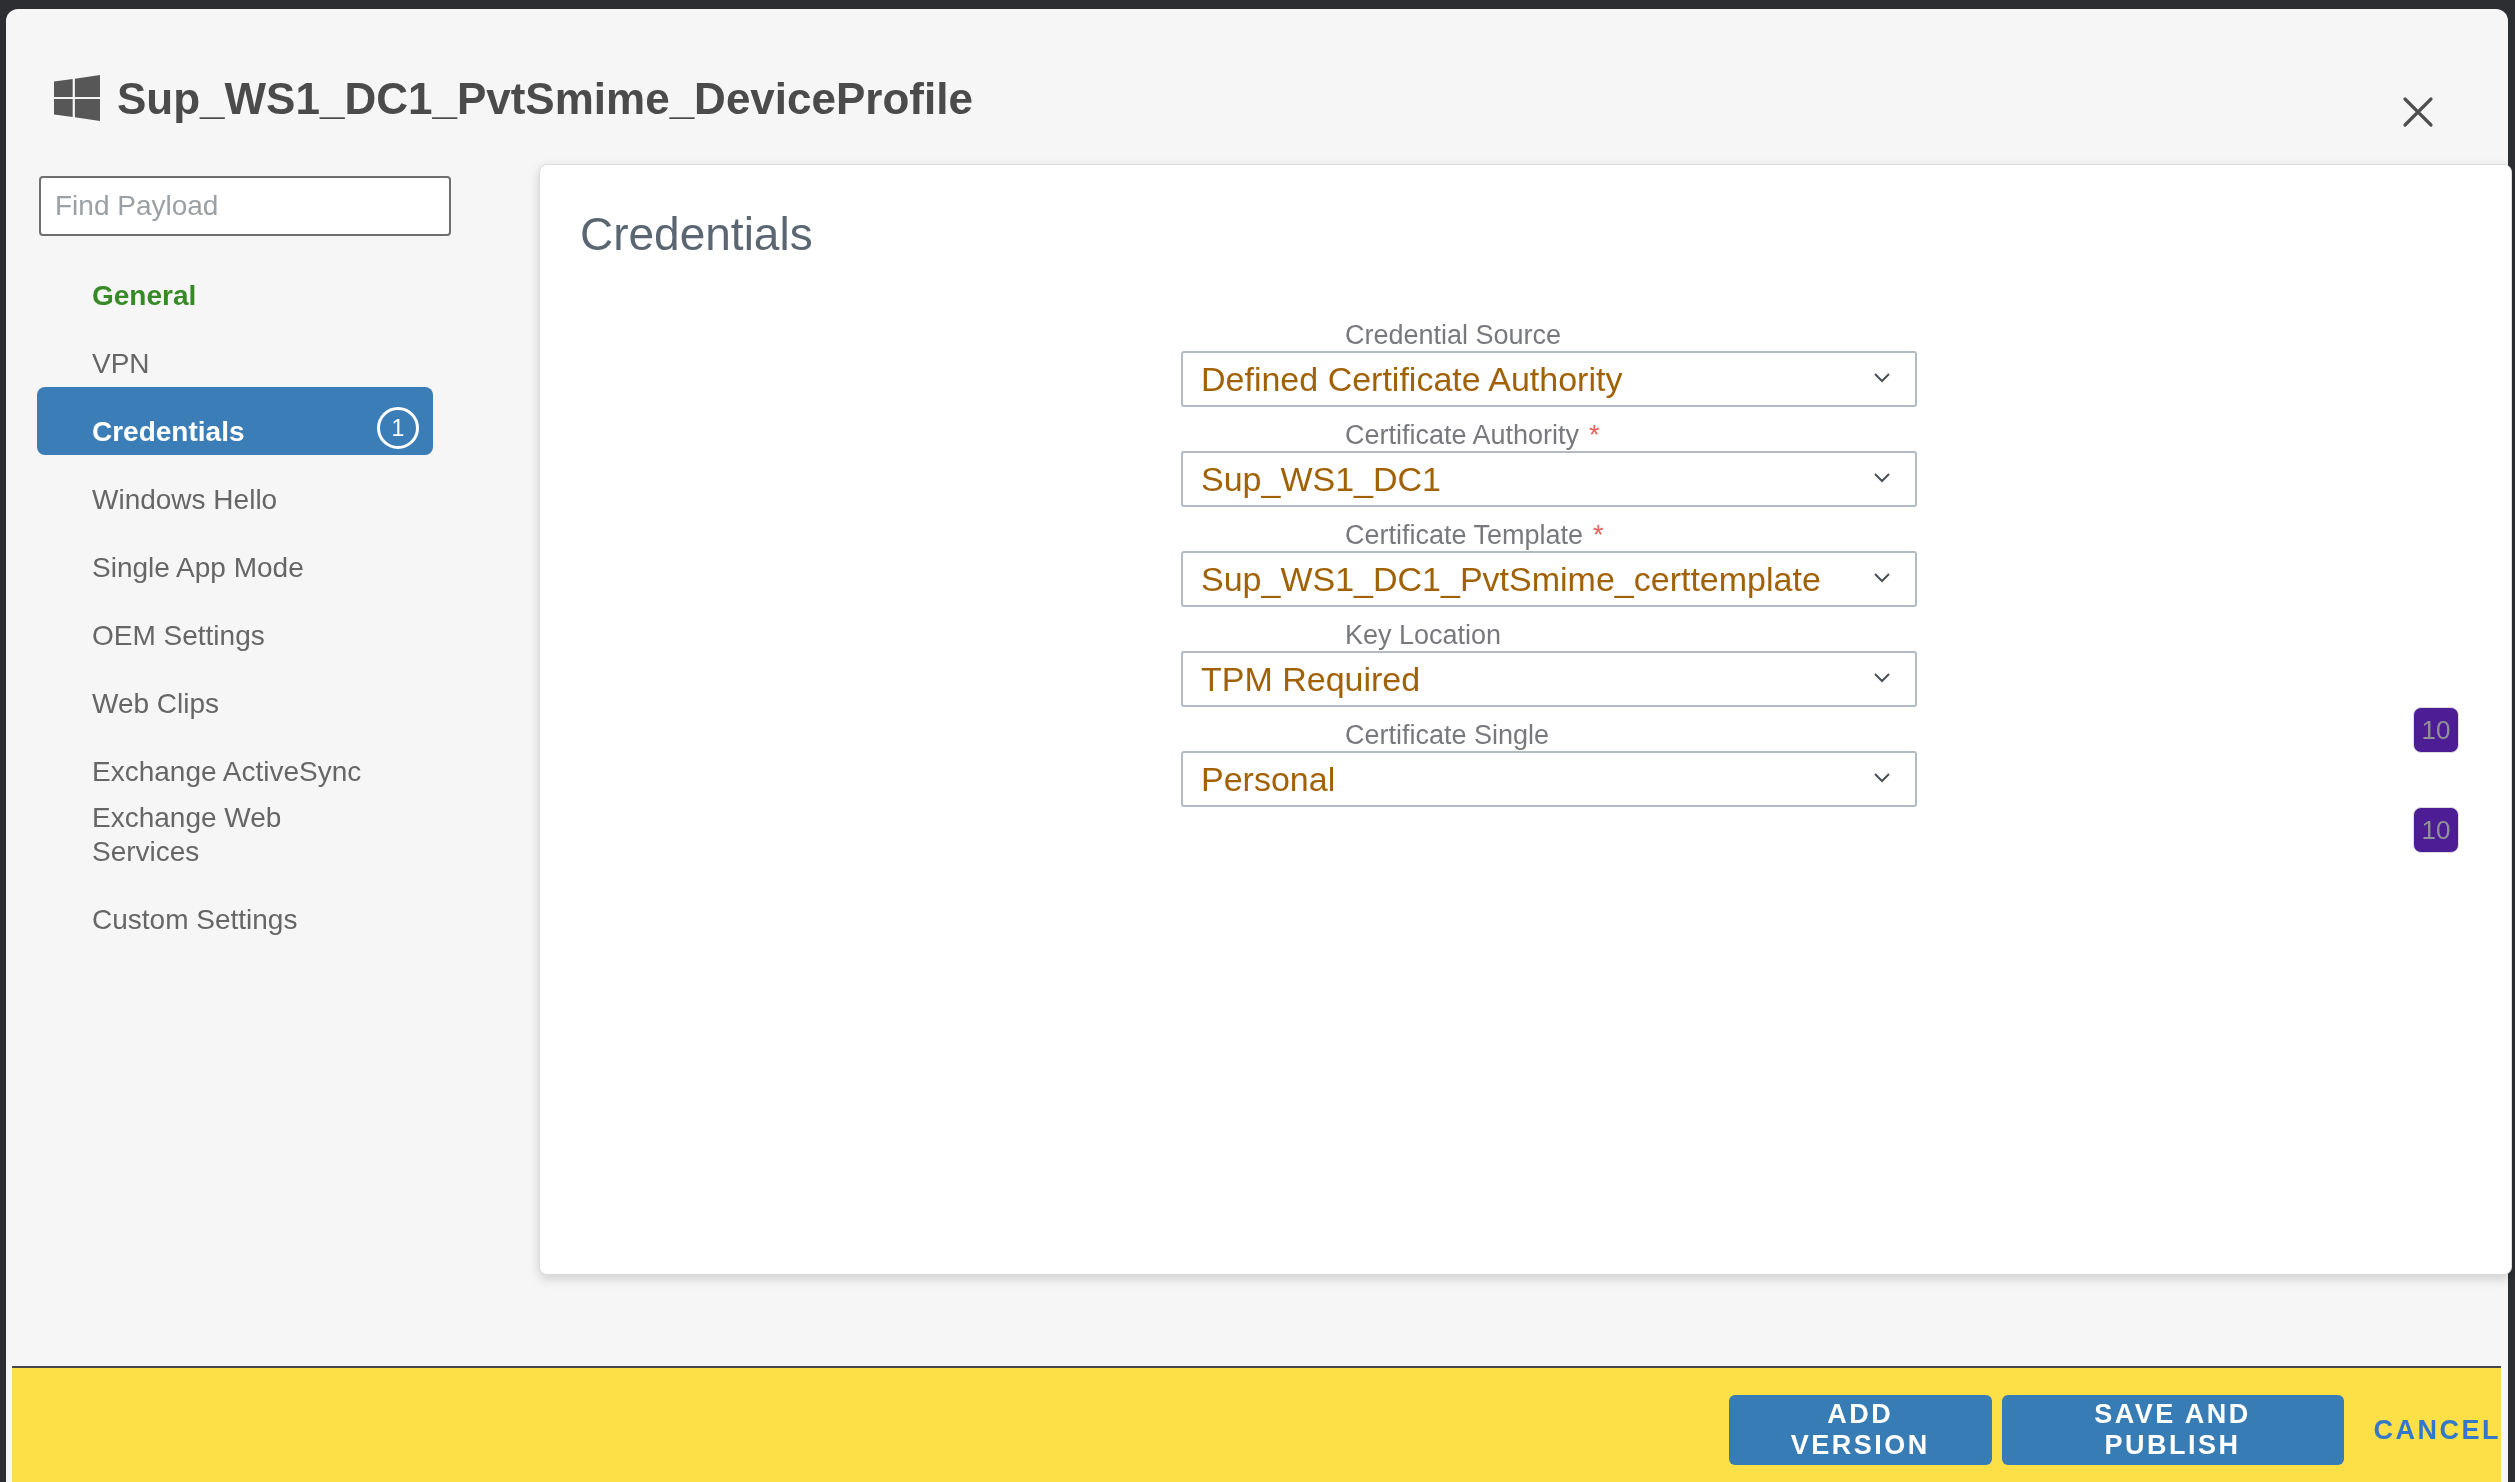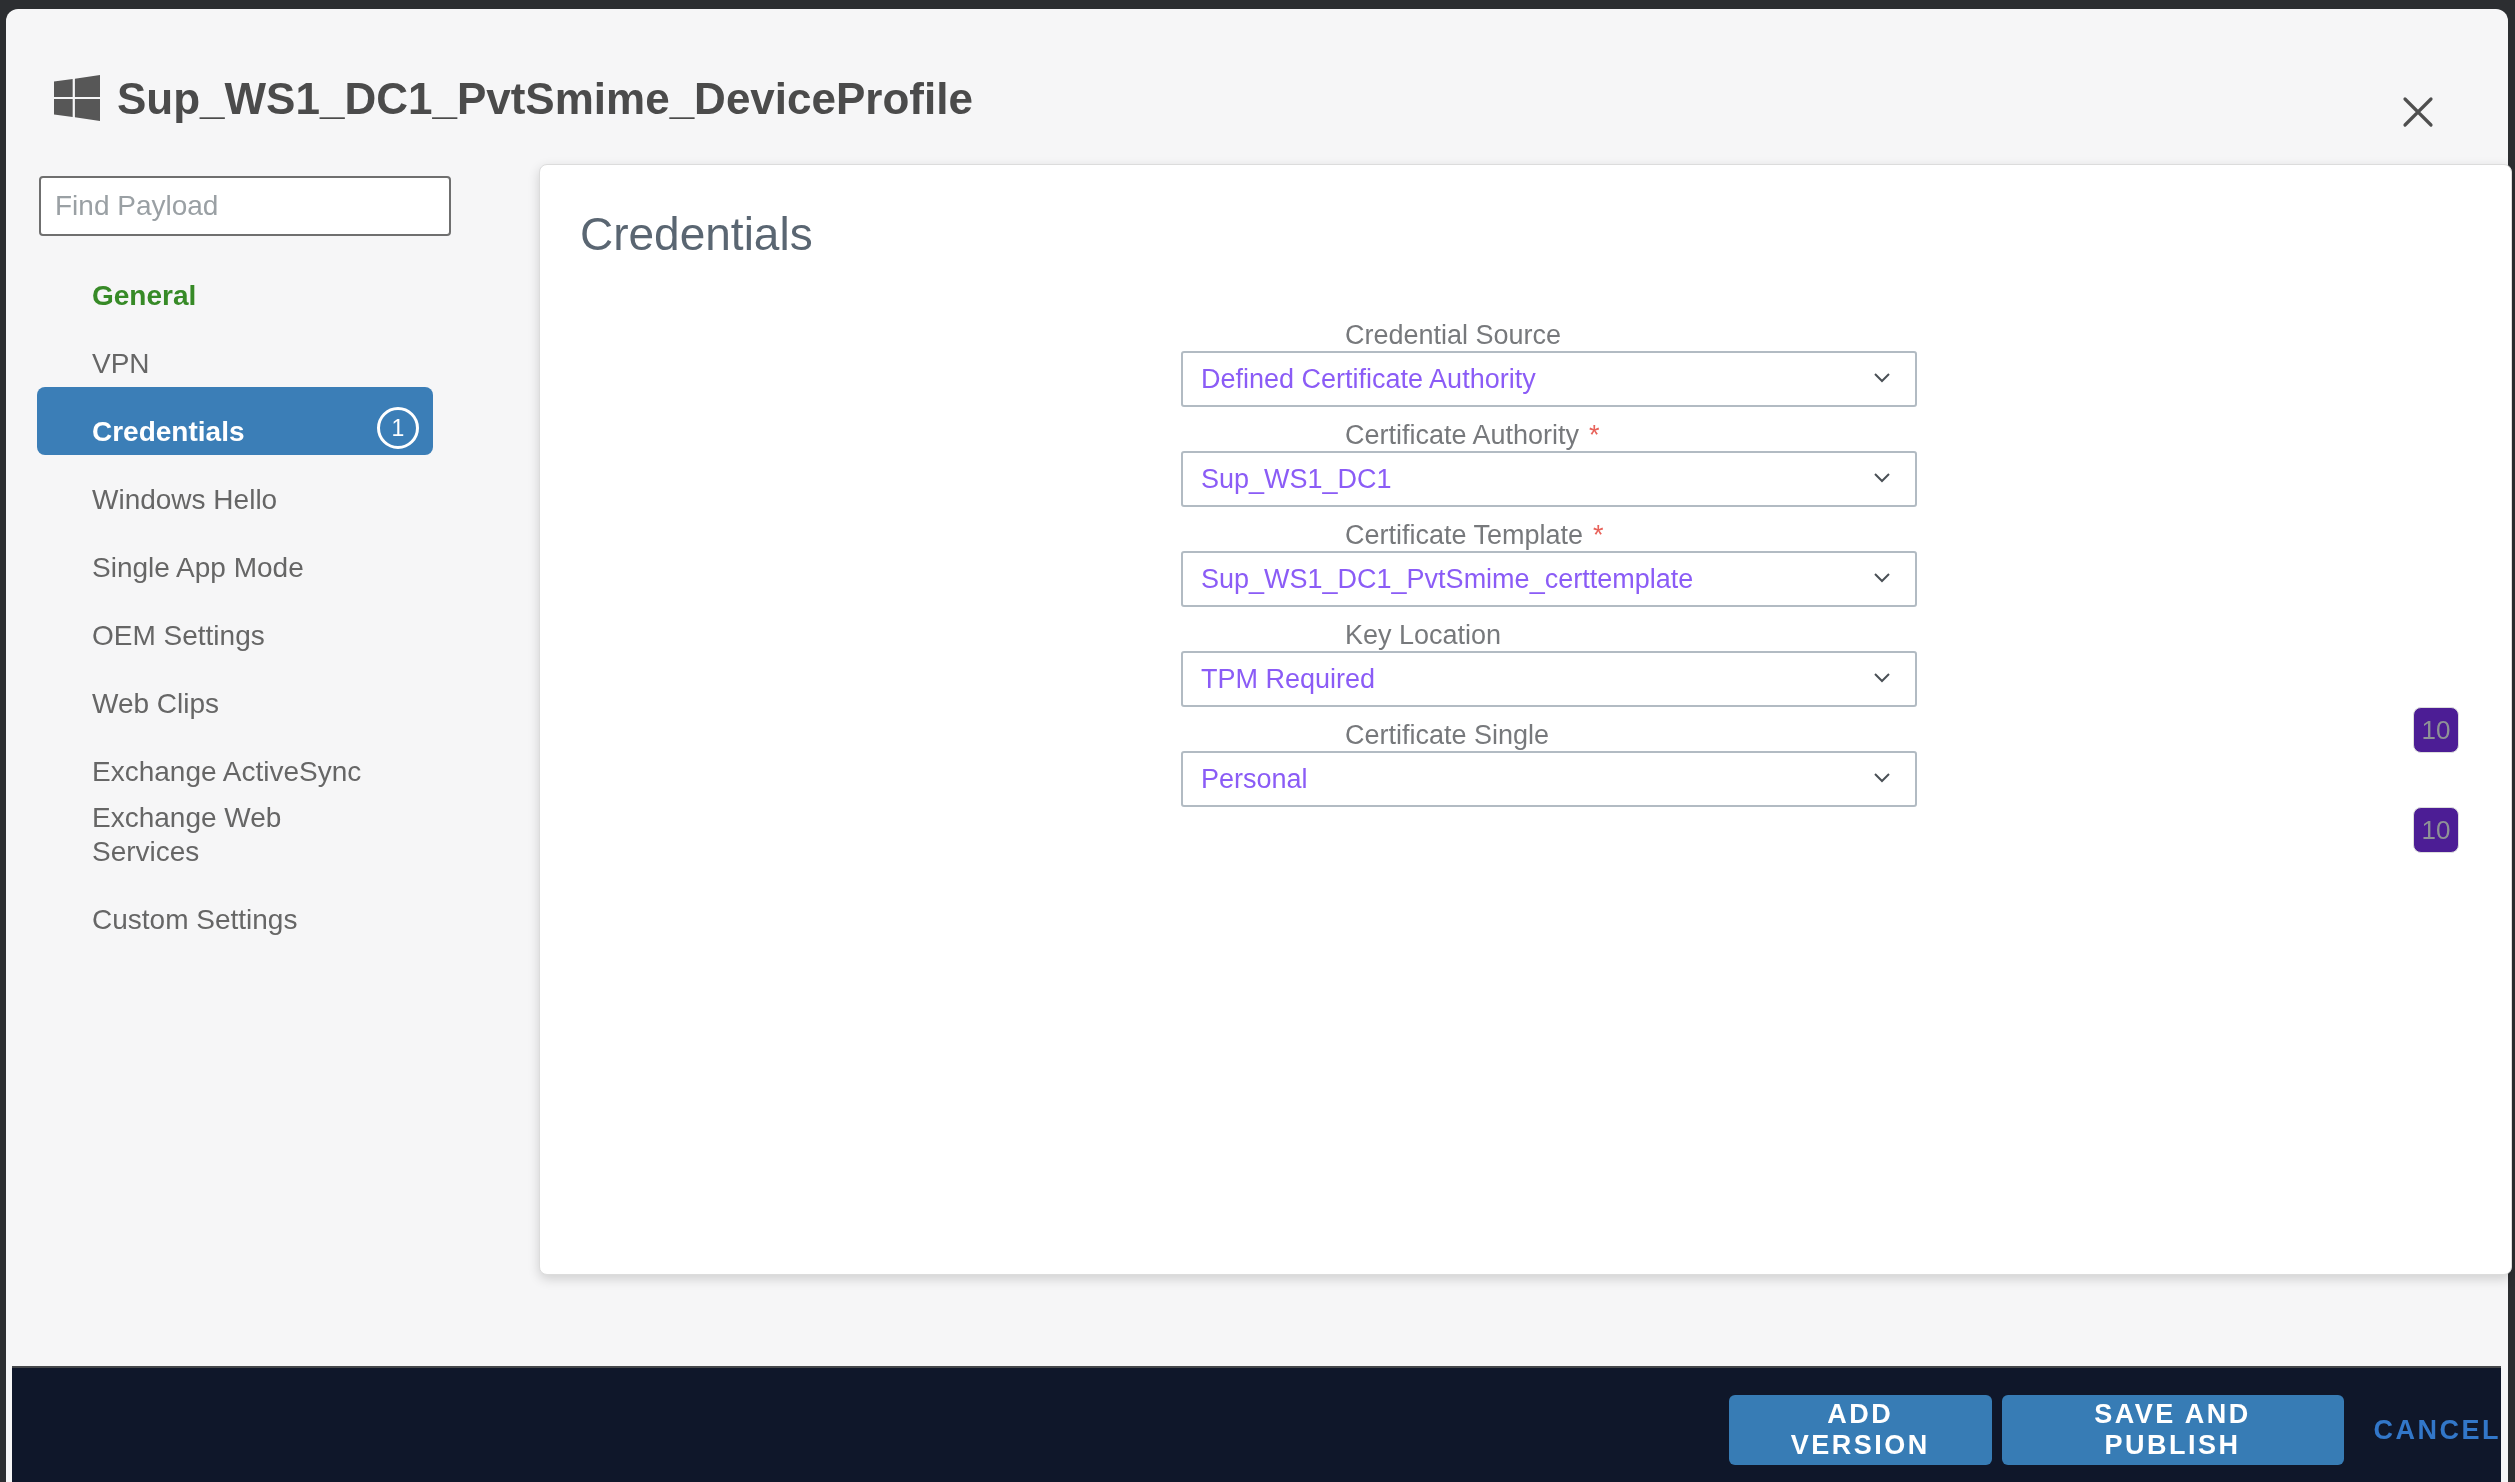--- a/index.html
+++ b/index.html
@@ -108,21 +108,21 @@
   .selectbox {
     position: relative;
     width: 736px; height: 56px; flex: none;
     background: #ffffff;
     border: 2px solid #b2bbc3; border-radius: 3px;
     display: flex; align-items: center;
     padding: 0 56px 0 18px;
     cursor: pointer;
   }
   .selectbox .select-value {
-    font-size: 27px; color: #8b5cf6;
+    font-size: 34px; color: #a16207;
     white-space: nowrap; overflow: hidden;
   }
   .selectbox .chevron {
     position: absolute; right: 24px; top: 50%;
     transform: translateY(-50%);
   }
   .count-badge {
     margin-left: auto;
     width: 46px; height: 46px; flex: none;
     background: #4c1d95;
@@ -131,21 +131,21 @@
     font-size: 26px; color: #8f9296;
   }
 
   
   .footer-sep {
     position: absolute; left: 6px; right: 7px; top: 1357px;
     height: 2px; background: #45474a;
   }
   .footer {
     position: absolute; left: 6px; right: 7px; top: 1359px; bottom: 0;
-    background: #0f172a;
+    background: #fde047;
   }
   .footer-actions {
     position: absolute; left: 1717px; top: 27px;
     display: flex; align-items: center;
   }
   .btn {
     height: 70px;
     border: none; border-radius: 6px;
     background: #377cb5; color: #ffffff;
     font-family: "Liberation Sans", sans-serif;

